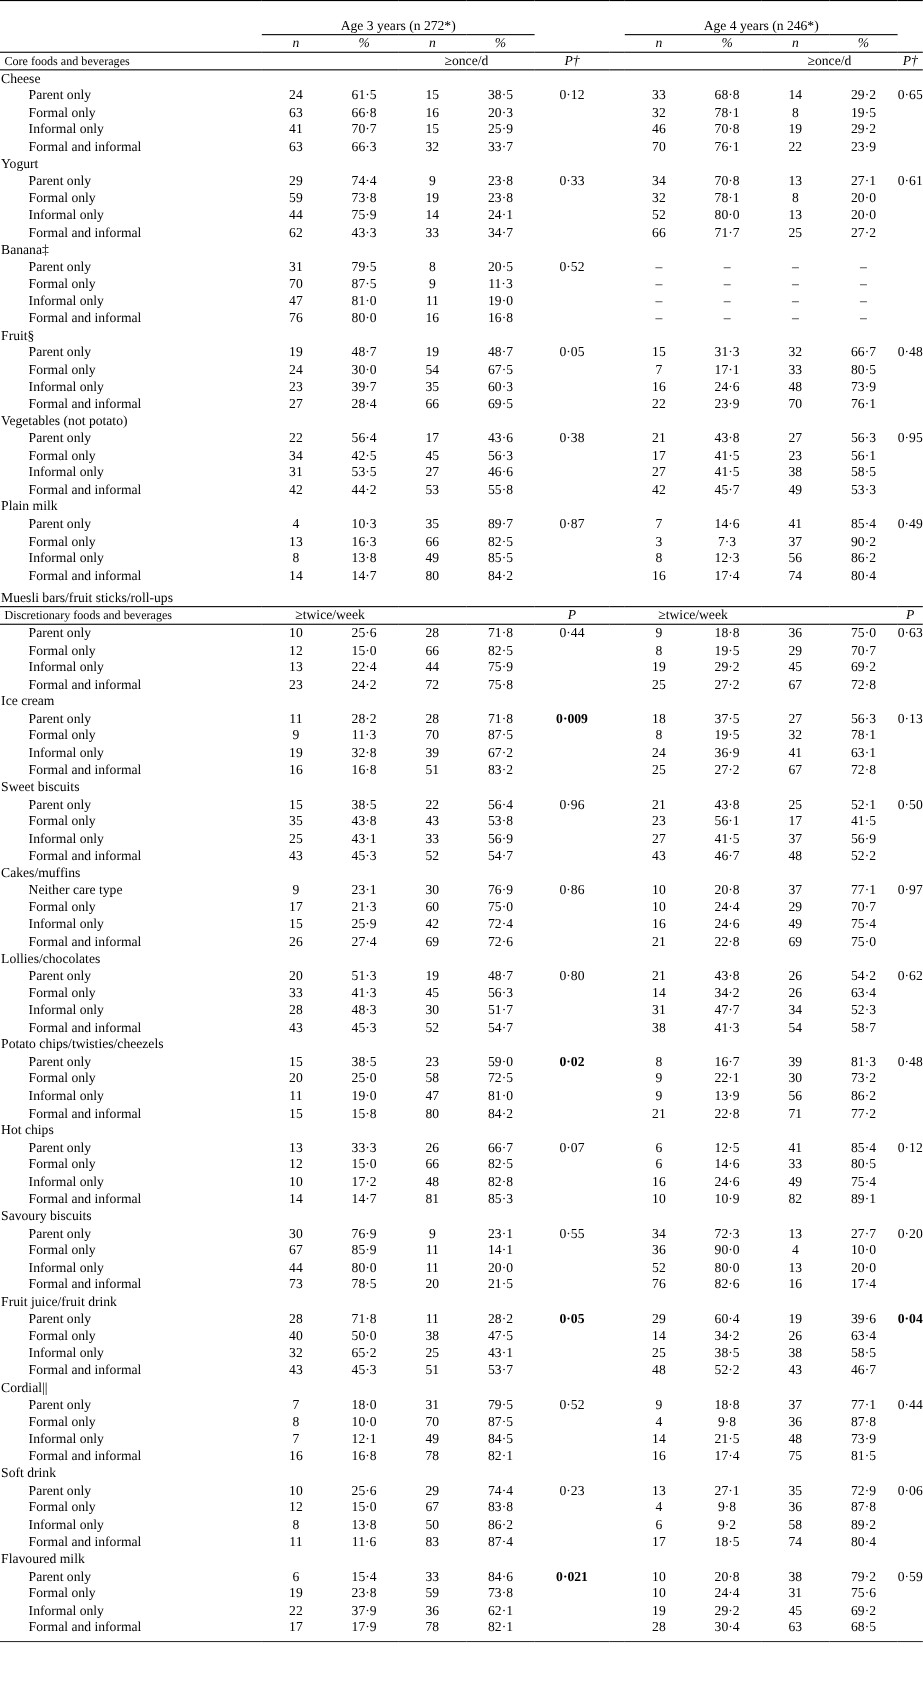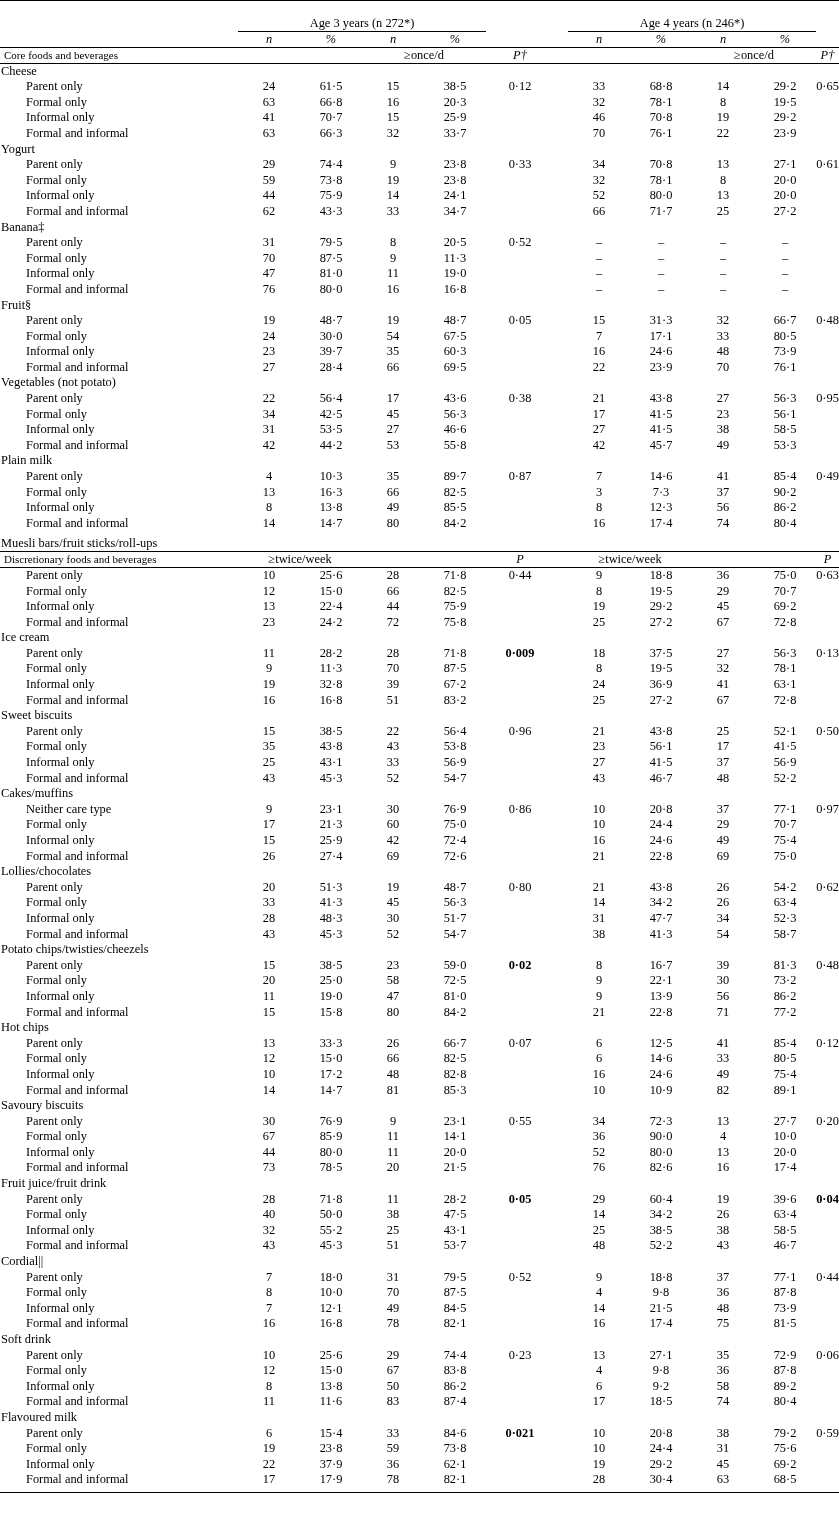--- a/index.html
+++ b/index.html
@@ -958,21 +958,21 @@
           <td></td>
           <td class="num">14</td>
           <td class="num">34·2</td>
           <td class="num">26</td>
           <td class="num">63·4</td>
           <td class="num bold"></td>
         </tr>
         <tr class="rowh">
           <td class="lbl indent">Informal only</td>
           <td class="num">32</td>
-          <td class="num">55·2</td>
+          <td class="num">65·2</td>
           <td class="num">25</td>
           <td class="num">43·1</td>
           <td class="num bold"></td>
           <td></td>
           <td class="num">25</td>
           <td class="num">38·5</td>
           <td class="num">38</td>
           <td class="num">58·5</td>
           <td class="num bold"></td>
         </tr>

